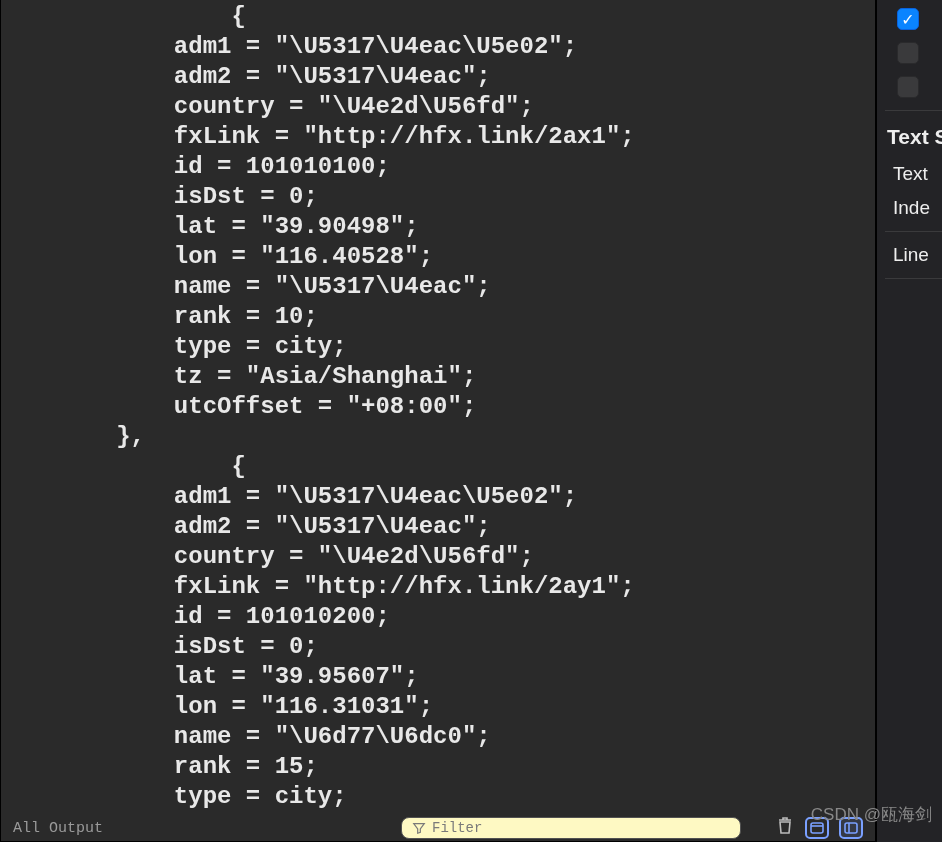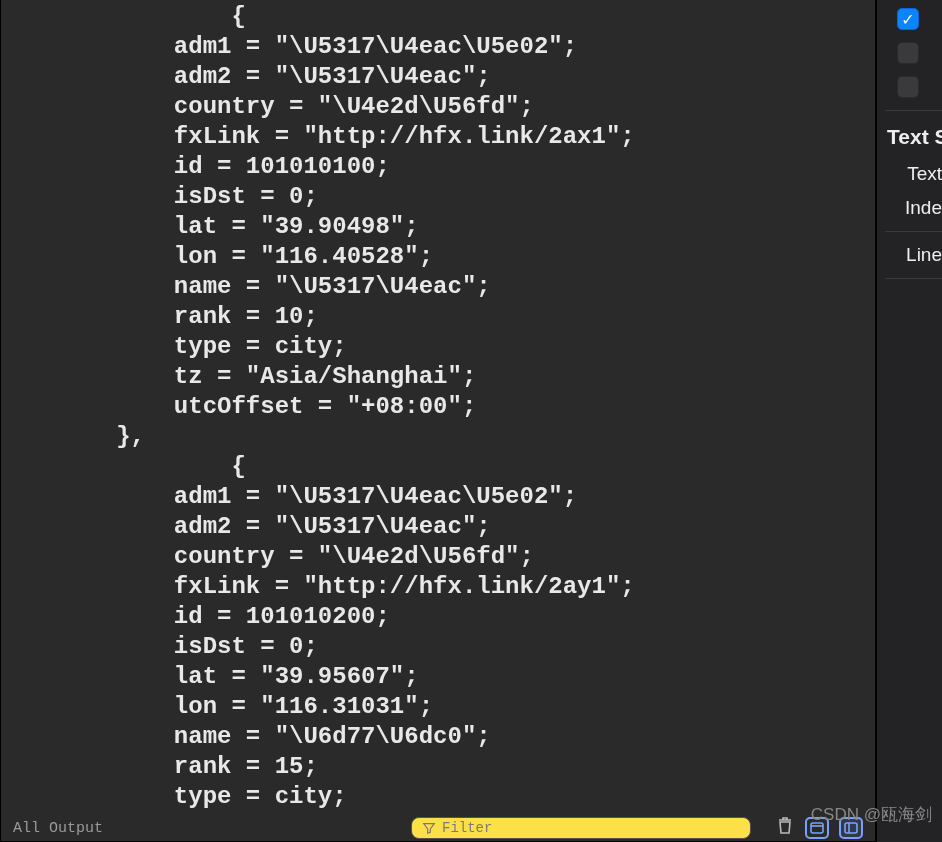--- a/index.html
+++ b/index.html
@@ -32,24 +32,24 @@
       line-height: 30px;
       font-family: Menlo, Monaco, "Courier New", monospace;
     }
     .bottom-bar {
       height: 26px;
       display: flex;
       align-items: center;
       padding: 0 12px;
       color: #9a9a9a;
       font-size: 15px;
-      gap: 10px;
+      gap: 20px;
     }
     .filter-pill {
-      background: #fde047;
+      background: #fef9c3;
       border: 1px solid #525252;
       border-radius: 8px;
       height: 22px;
       width: 340px;
       display: flex;
       align-items: center;
       padding: 0 10px;
       margin-left: auto;
       color: #7a7a7a;
       font-size: 14px;
@@ -97,21 +97,20 @@
       font-size: 21px;
       color: #eee;
       margin: 14px 0 14px 2px;
       white-space: nowrap;
     }
     .side-label {
       font-size: 19px;
       color: #eee;
       margin: 12px 0 12px 8px;
       white-space: nowrap;
-      text-align: right;
     }
     .watermark {
       position: absolute;
       right: 10px;
       bottom: 16px;
       font-size: 17px;
       color: #888;
       font-family: -apple-system, sans-serif;
     }
   </style>

